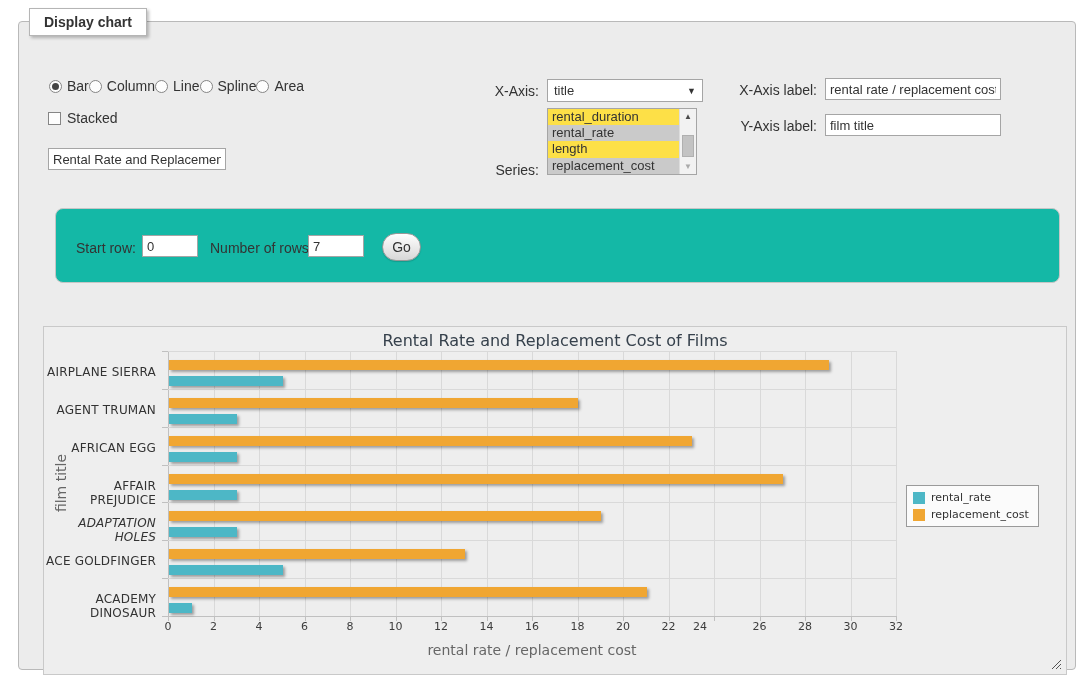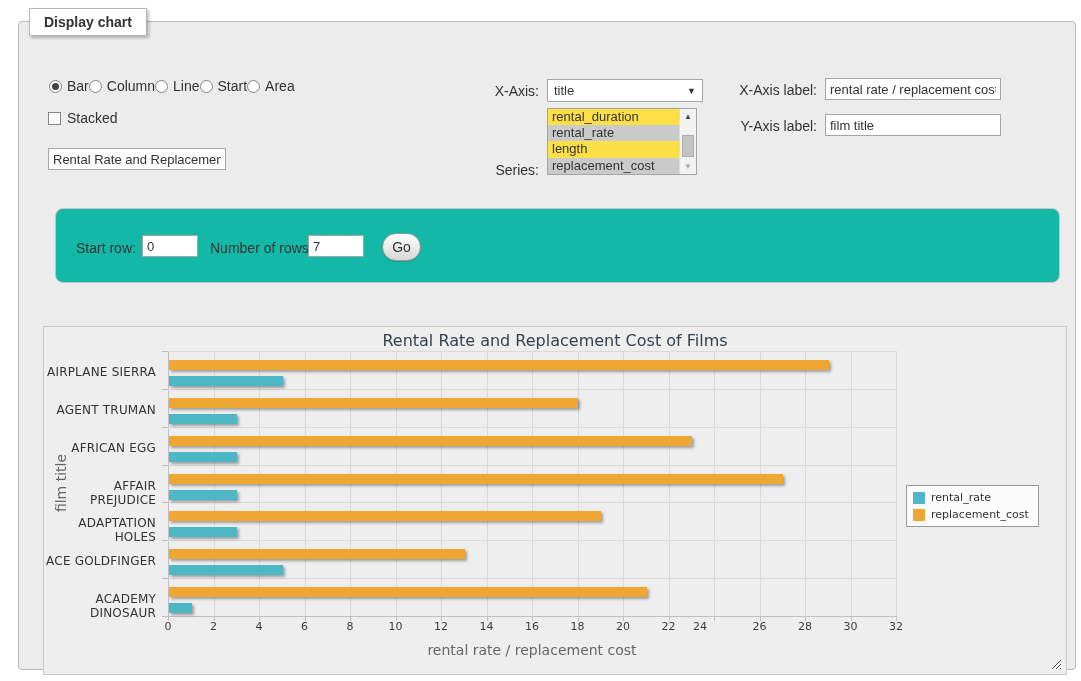--- a/index.html
+++ b/index.html
@@ -120,21 +120,21 @@
         <span class="radio-item">
           <span class="radio-circle"></span>
           <span>Column</span>
         </span>
         <span class="radio-item">
           <span class="radio-circle"></span>
           <span>Line</span>
         </span>
         <span class="radio-item">
           <span class="radio-circle"></span>
-          <span>Start</span>
+          <span>Spline</span>
         </span>
         <span class="radio-item">
           <span class="radio-circle"></span>
           <span>Area</span>
         </span>
       </div>
 
     <div class="stacked-row">
       <span class="checkbox"></span>
       <span>Stacked</span>
@@ -238,21 +238,21 @@
           <div class="ytick" style="left: 118px; top: 61.8571px;"></div>
           <div class="cat-label" style="left: 0px; width: 112px; top: 75.7857px;">AGENT TRUMAN</div>
           <div class="gl-h" style="left: 124px; top: 99.7143px; width: 728px;"></div>
           <div class="ytick" style="left: 118px; top: 99.7143px;"></div>
           <div class="cat-label" style="left: 0px; width: 112px; top: 113.643px;">AFRICAN EGG</div>
           <div class="gl-h" style="left: 124px; top: 137.571px; width: 728px;"></div>
           <div class="ytick" style="left: 118px; top: 137.571px;"></div>
           <div class="cat-label" style="left: 0px; width: 112px; top: 151.5px;">AFFAIR PREJUDICE</div>
           <div class="gl-h" style="left: 124px; top: 175.429px; width: 728px;"></div>
           <div class="ytick" style="left: 118px; top: 175.429px;"></div>
-          <div class="cat-label" style="left: 0px; width: 112px; top: 189.357px;">ADAPTATION HOLES</div>
+          <div class="cat-label" style="left: 0px; width: 112px; top: 189.357px; font-style: italic;">ADAPTATION HOLES</div>
           <div class="gl-h" style="left: 124px; top: 213.286px; width: 728px;"></div>
           <div class="ytick" style="left: 118px; top: 213.286px;"></div>
           <div class="cat-label" style="left: 0px; width: 112px; top: 227.214px;">ACE GOLDFINGER</div>
           <div class="gl-h" style="left: 124px; top: 251.143px; width: 728px;"></div>
           <div class="ytick" style="left: 118px; top: 251.143px;"></div>
           <div class="cat-label" style="left: 0px; width: 112px; top: 265.071px;">ACADEMY DINOSAUR</div>
           <div class="gl-h axisline" style="left: 124px; top: 289px; width: 728px;"></div>
           <div class="ytick" style="left: 118px; top: 289px;"></div>
           <div class="bar" style="left: 125px; top: 49px; width: 113.522px; background: rgb(77, 183, 198);"></div>
           <div class="bar" style="left: 125px; top: 86.8571px; width: 68.0225px; background: rgb(77, 183, 198);"></div>

